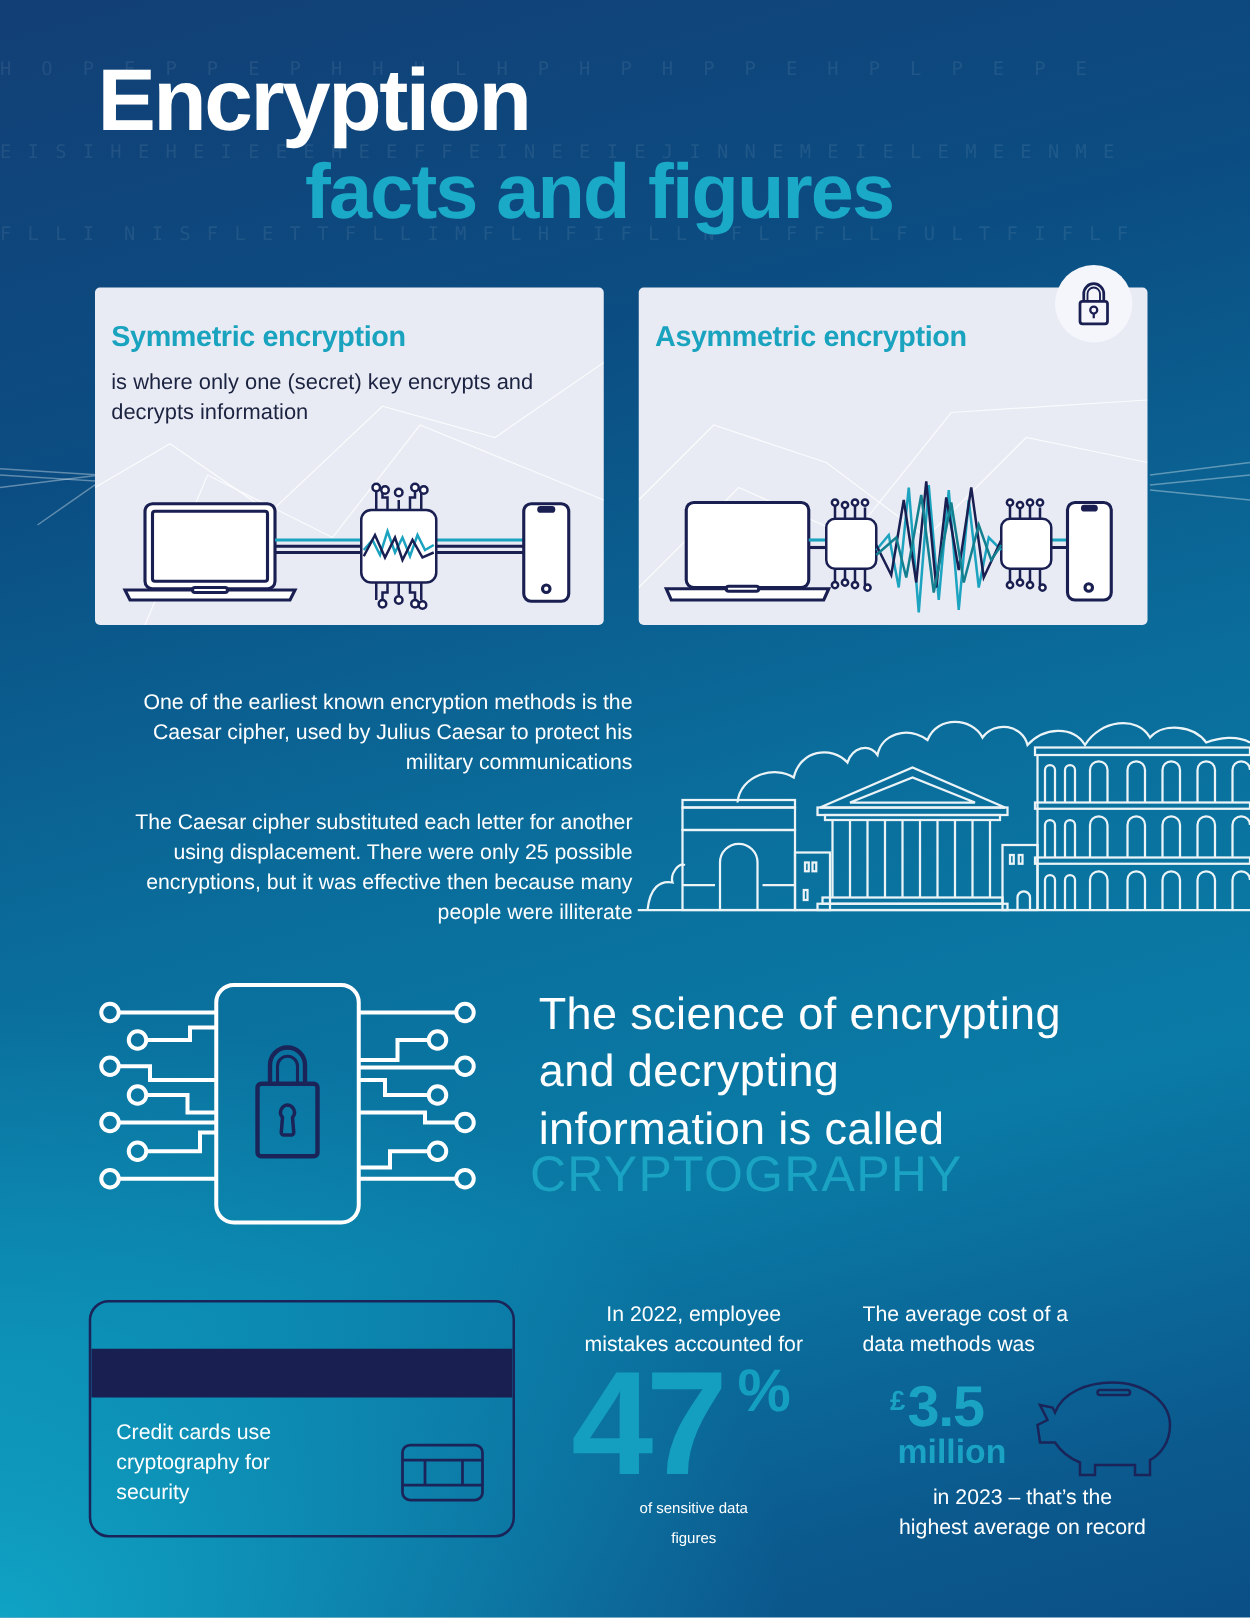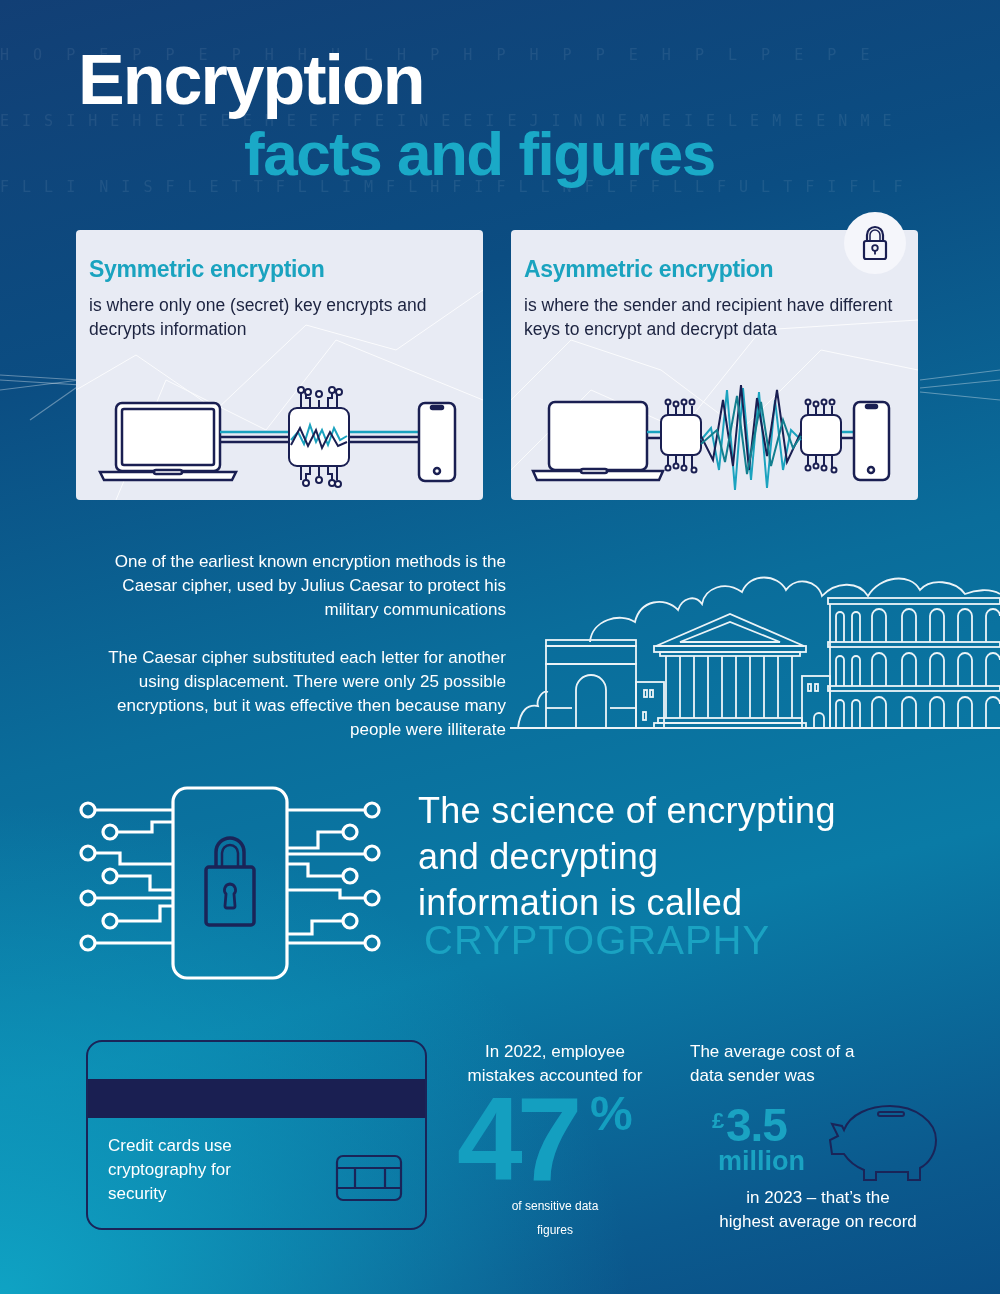--- a/index.html
+++ b/index.html
@@ -46,29 +46,29 @@
     background: #f5f6fb; display: flex; align-items: center; justify-content: center;
   }
   .caesar {
     position: absolute; left: 76px; top: 550px; width: 430px; color: #ffffff;
     font-size: 17px; line-height: 24px; text-align: right;
   }
   .caesar p { margin-bottom: 24px; }
   .rome { position: absolute; left: 510px; top: 560px; width: 490px; height: 180px; }
   .chip-lock { position: absolute; left: 70px; top: 780px; width: 320px; height: 205px; }
   .science {
-    position: absolute; left: 418px; top: 788px; color: #ffffff; font-size: 36px;
+    position: absolute; left: 431px; top: 788px; color: #ffffff; font-size: 36px;
     line-height: 46px; font-weight: 400; letter-spacing: 0.3px;
   }
   .crypto-word {
     position: absolute; left: 424px; top: 918px; color: #1aa3c2; font-size: 40px;
     font-weight: 400; letter-spacing: 1px;
   }
   .ccard {
-    position: absolute; left: 86px; top: 1040px; width: 341px; height: 190px;
+    position: absolute; left: 71px; top: 1040px; width: 341px; height: 190px;
     border: 2px solid #1a2458; border-radius: 16px; overflow: hidden;
   }
   .ccard .stripe { position: absolute; left: 0; top: 37px; width: 100%; height: 39px; background: #1a1f52; }
   .ccard .ctext {
     position: absolute; left: 20px; top: 92px; color: #ffffff; font-size: 17px; line-height: 24px;
   }
   .ccard .chip { position: absolute; left: 247px; top: 112px; width: 68px; height: 48px; }
   .stat1 { position: absolute; left: 440px; top: 1040px; width: 230px; text-align: center; color: #ffffff; }
   .stat1 .lead { font-size: 17px; line-height: 24px; }
   .stat1 .big {
@@ -173,21 +173,20 @@
 </div>
 
 <div class="card asym">
   <svg class="card-inner-lines" viewBox="0 0 407 270">
     <g stroke="#ffffff" stroke-width="1" fill="none" opacity="0.8">
       <polyline points="0,170 60,110 150,140 230,200 310,120 407,140"></polyline>
       <polyline points="0,240 80,160 170,200 250,100 407,90"></polyline>
     </g>
   </svg>
   <h2>Asymmetric encryption</h2>
-  <p>is where the sender and recipient have different keys to encrypt and decrypt data</p>
   <svg class="illus" viewBox="0 0 407 130">
     <g stroke="#1a1f52" stroke-width="2.5" fill="#ffffff">
       <rect x="38" y="32" width="98" height="68" rx="6"></rect>
       <path d="M22,101 L152,101 L148,110 L26,110 Z"></path>
       <rect x="70" y="99" width="26" height="4" rx="2"></rect>
     </g>
     <g stroke-width="2.5">
       <line x1="136" y1="62" x2="150" y2="62" stroke="#1ba3bf"></line>
       <line x1="136" y1="68" x2="150" y2="68" stroke="#1a1f52"></line>
       <line x1="330" y1="62" x2="344" y2="62" stroke="#1ba3bf"></line>
@@ -382,21 +381,21 @@
   </div>
   <div class="tail">
     <div>of sensitive data</div>
     <div>figures</div>
   </div>
 </div>
 
 <div class="stat2">
   <div class="lead">
     <div>The average cost of a</div>
-    <div>data sender was</div>
+    <div>data methods was</div>
   </div>
   <div class="money">
     <span class="pound">£</span>
     <span class="amt">3.5</span>
     <span class="mil">million</span>
   </div>
   <svg class="pig" viewBox="0 0 114 80">
     <path d="M20,28 C26,12 46,4 66,4 C92,4 112,20 112,38 C112,52 104,62 96,66 L96,78 L84,78 L84,70 L52,70 L52,78 L40,78 L40,68 C30,64 24,58 20,52 L8,52 L6,38 L14,34 L8,22 L18,24 Z" fill="none" stroke="#1a2458" stroke-width="2"></path>
     <rect x="54" y="10" width="26" height="4" rx="2" fill="none" stroke="#1a2458" stroke-width="2"></rect>
   </svg>

